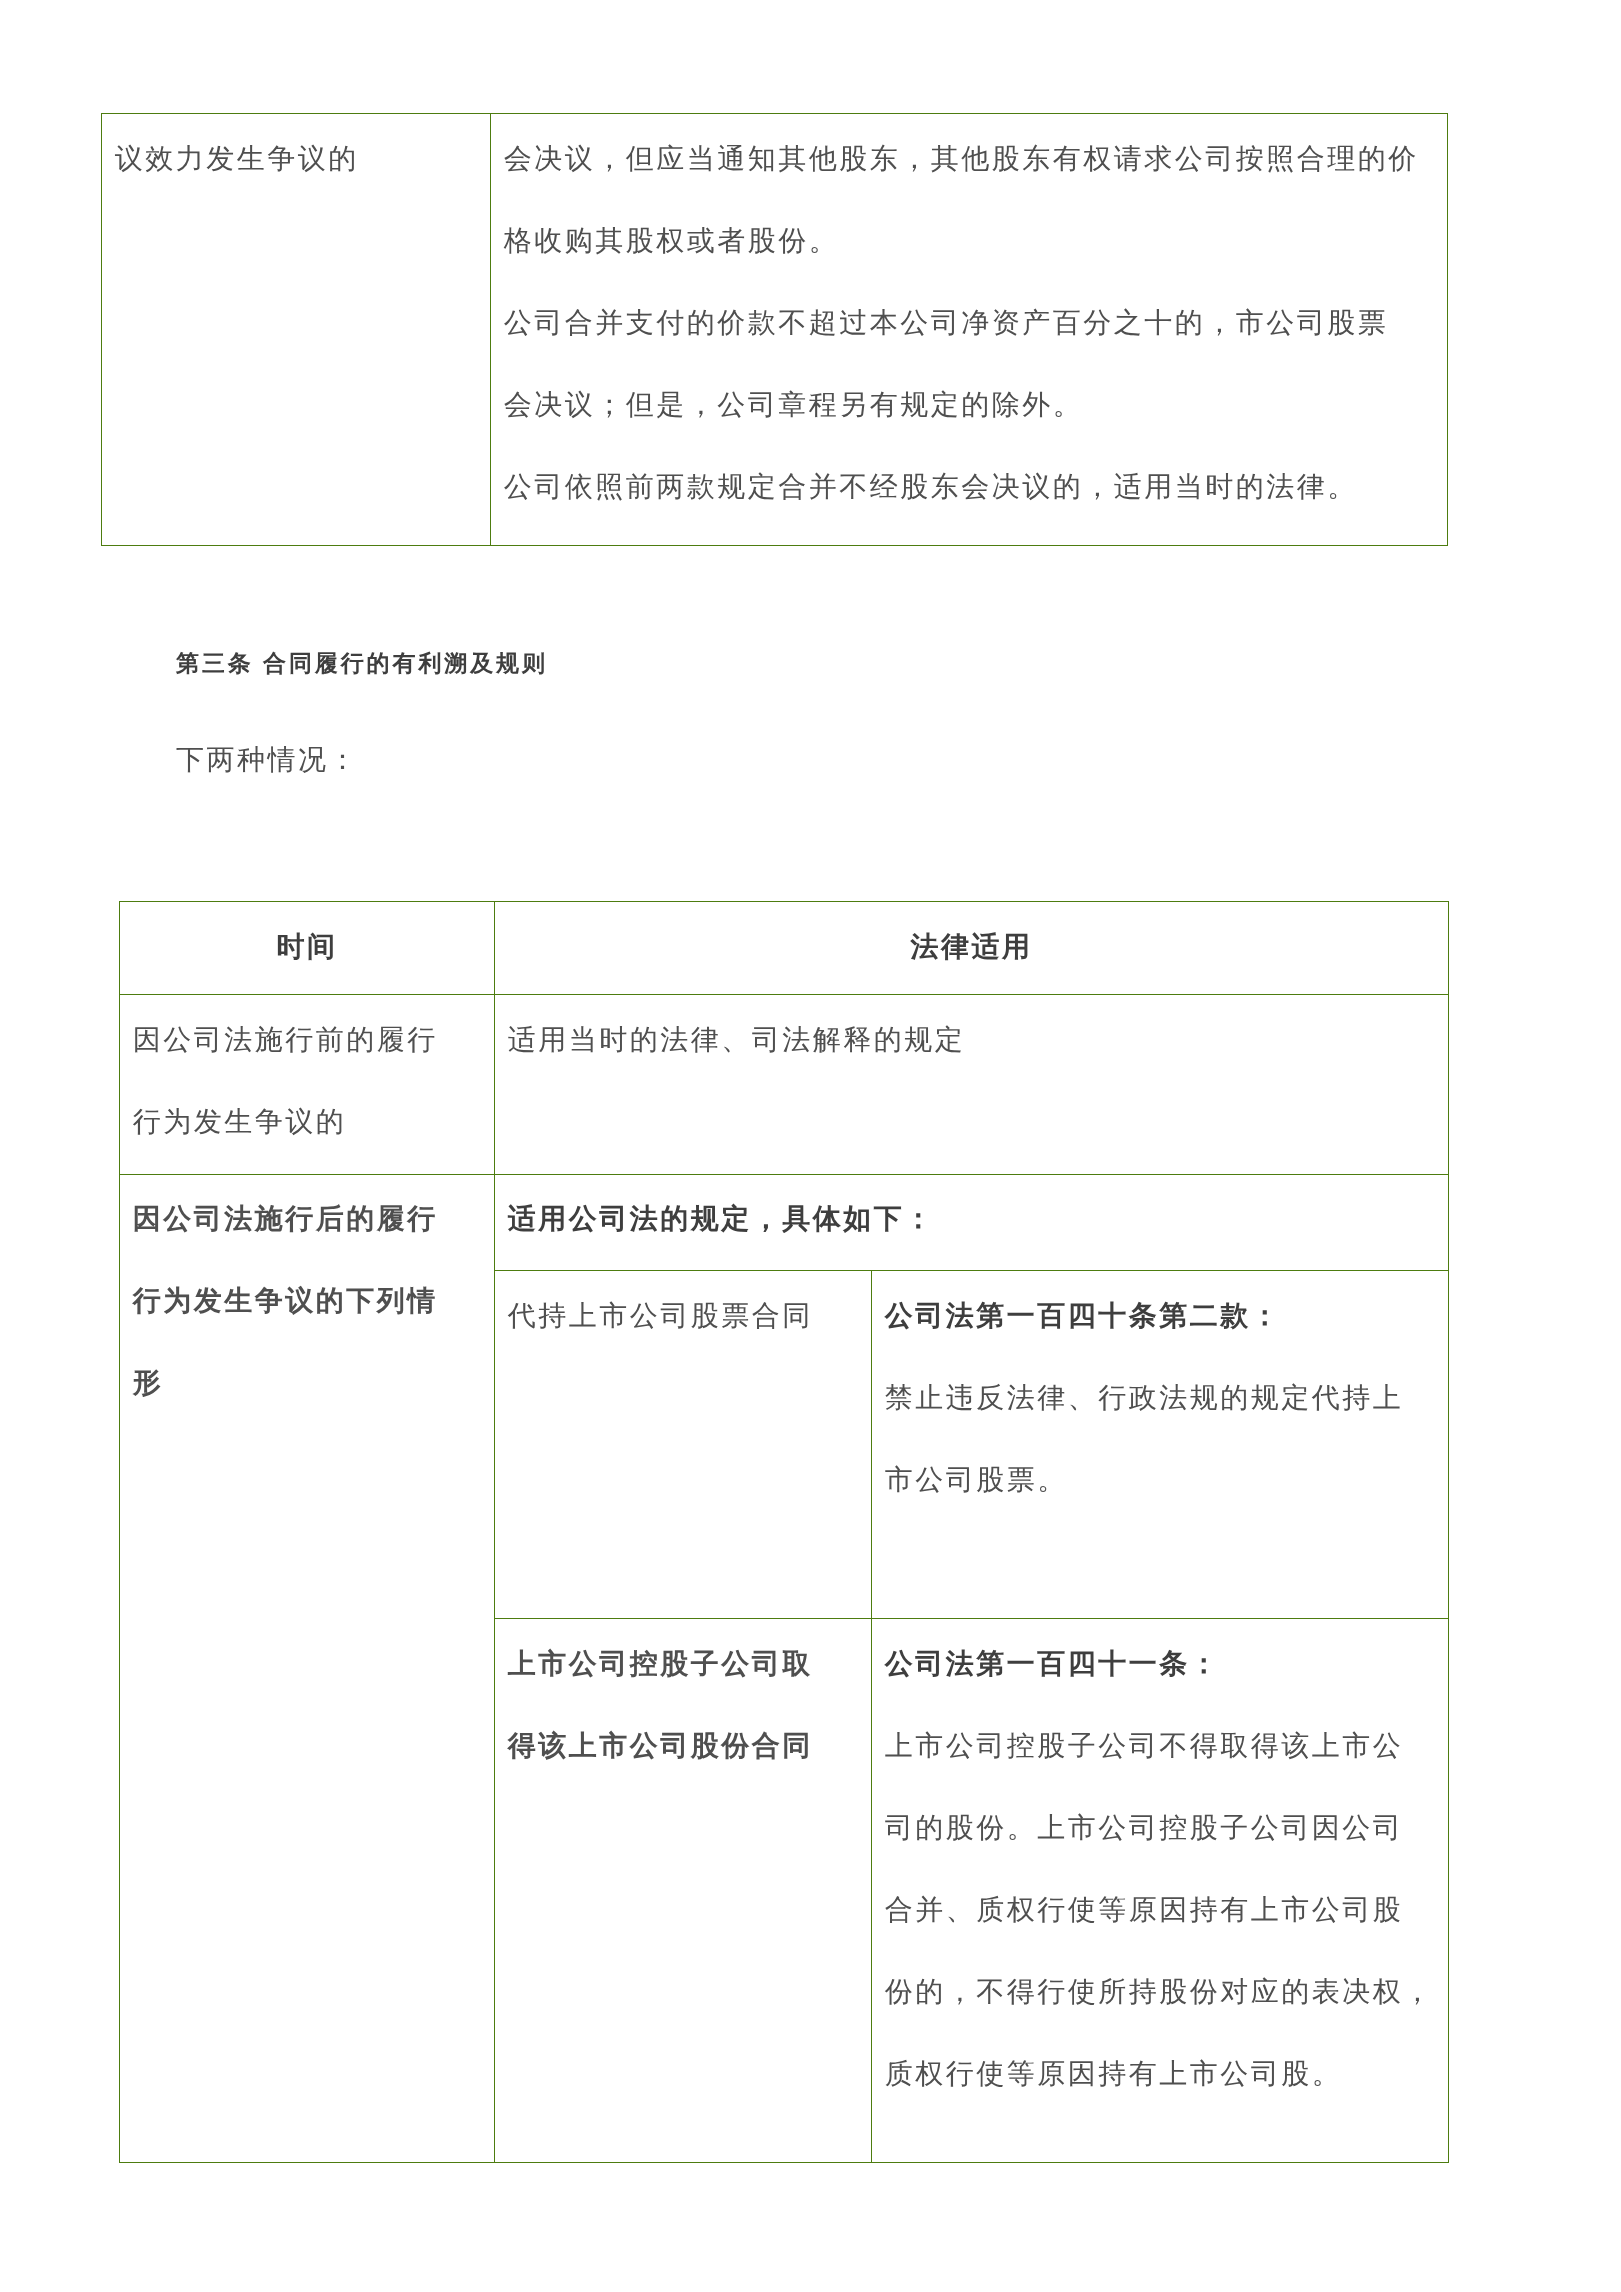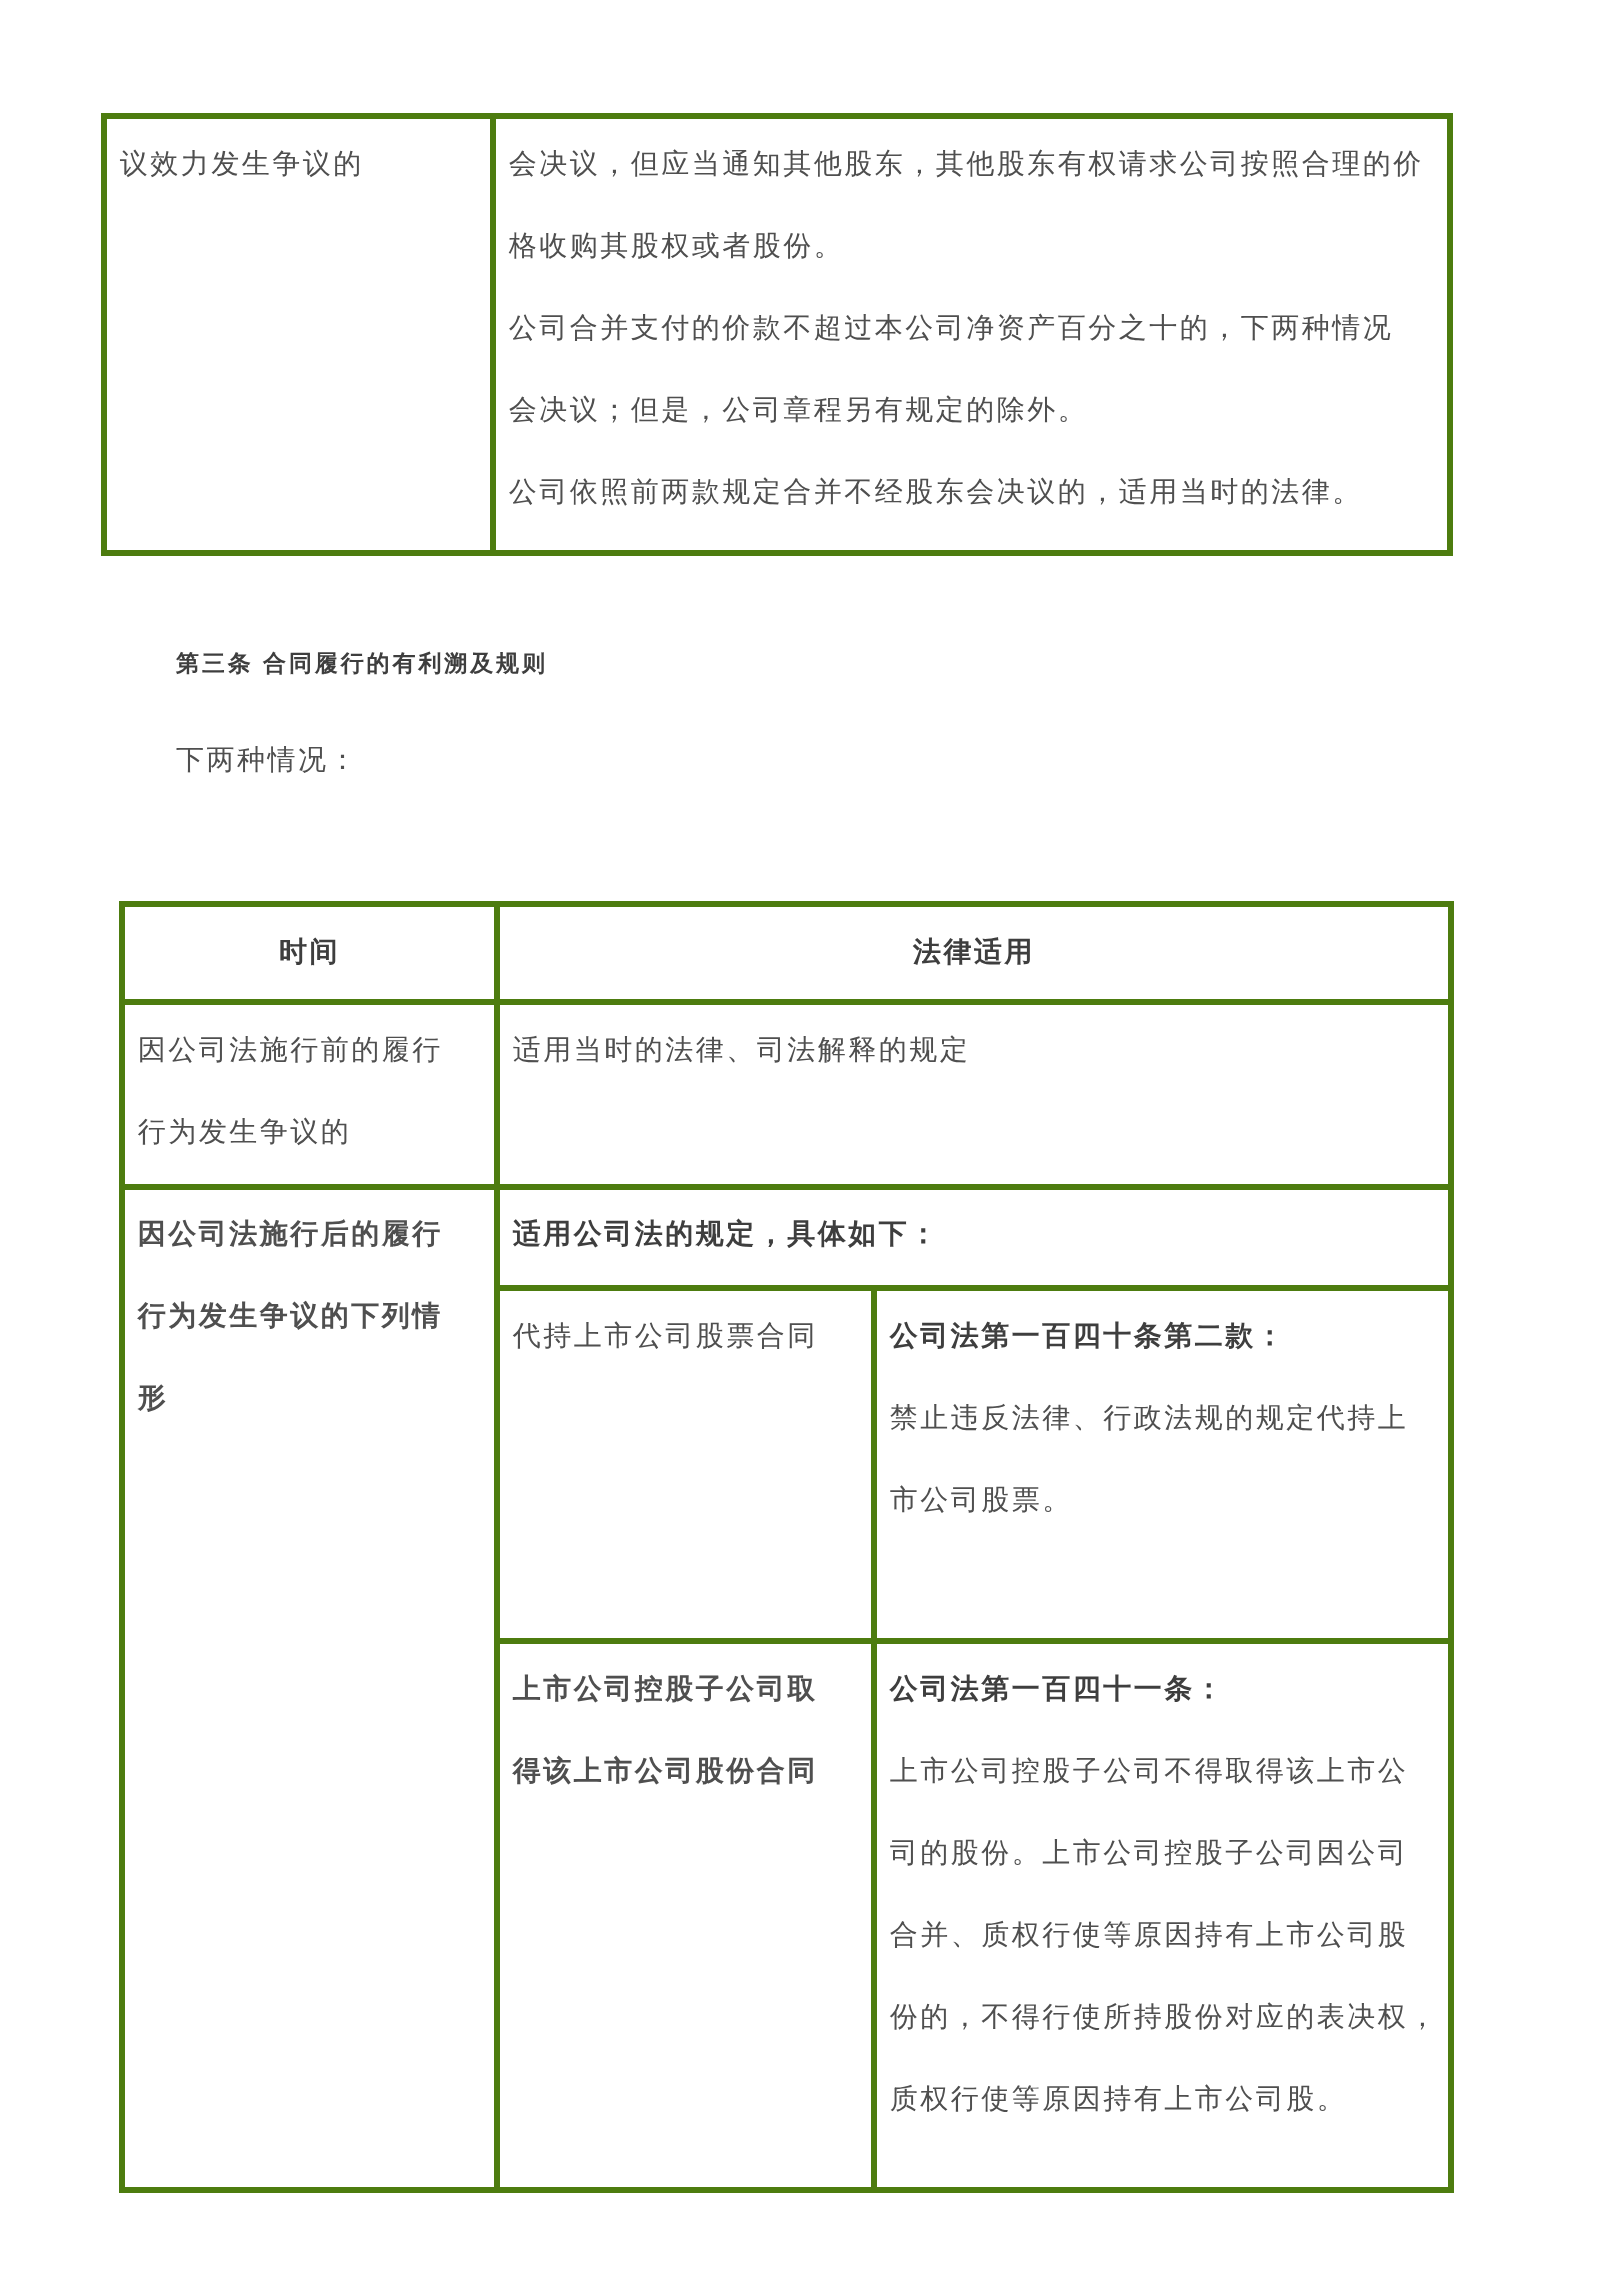--- a/index.html
+++ b/index.html
@@ -15,21 +15,21 @@
     color:#4f4f4f;
     font-size:28px;
     letter-spacing:2.5px;
   }
   .doc-table{
     position:absolute;
     border-collapse:collapse;
     table-layout:fixed;
   }
   .doc-table td{
-    border:6px solid #4d7c0f;
+    border:1px solid #4d7c0f;
     padding:3.9px 12.7px;
     vertical-align:top;
     overflow:hidden;
   }
   .line{
     line-height:82px;
     white-space:nowrap;
   }
   .t1{left:101px;top:113px;width:1346px;}
   .t2{left:119px;top:881px;width:1330px;margin-top:20px;}
@@ -74,21 +74,21 @@
       <tr>
         <td style="height:423px">
           <div>
               <div class="line">议效力发生争议的</div>
             </div>
         </td>
         <td>
           <div>
               <div class="line">会决议，但应当通知其他股东，其他股东有权请求公司按照合理的价</div>
               <div class="line">格收购其股权或者股份。</div>
-              <div class="line">公司合并支付的价款不超过本公司净资产百分之十的，下两种情况</div>
+              <div class="line">公司合并支付的价款不超过本公司净资产百分之十的，市公司股票</div>
               <div class="line">会决议；但是，公司章程另有规定的除外。</div>
               <div class="line">公司依照前两款规定合并不经股东会决议的，适用当时的法律。</div>
             </div>
         </td>
       </tr>
     </tbody>
   </table>
 
   <h2 class="section-heading">第三条 合同履行的有利溯及规则</h2>
 

